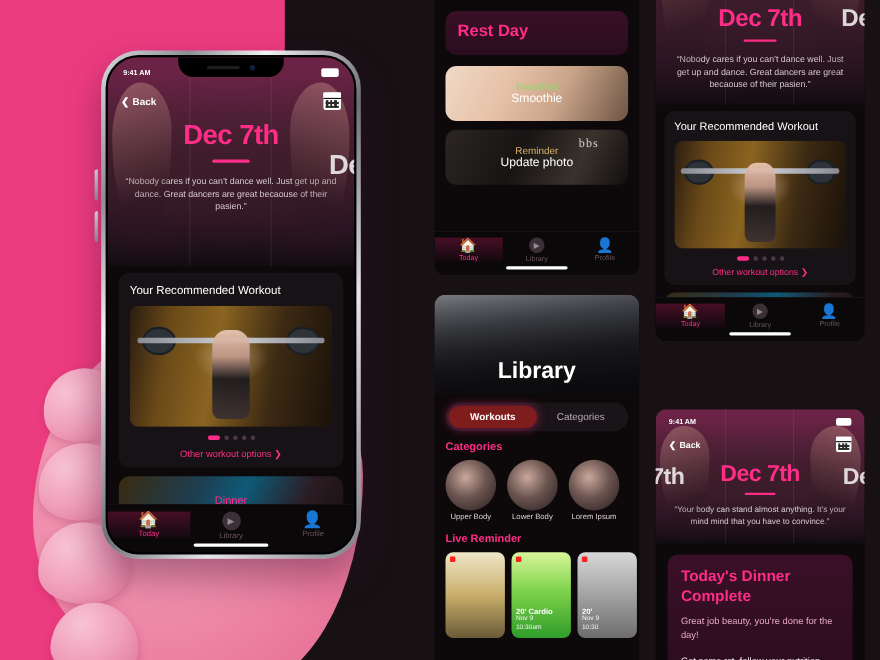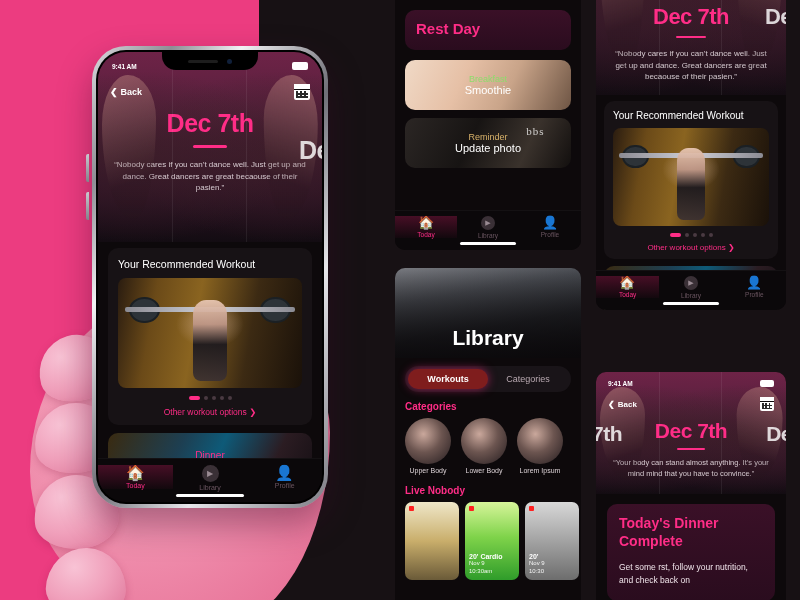--- a/index.html
+++ b/index.html
@@ -255,21 +255,21 @@
       <div class="cat">
         <div class="catimg"></div>
         <div class="catlbl">Lower Body</div>
       </div>
       <div class="cat">
         <div class="catimg"></div>
         <div class="catlbl">Lorem Ipsum</div>
       </div>
     </div>
 
-    <div class="sectitle">Live Nobody</div>
+    <div class="sectitle">Live Reminder</div>
     <div class="live">
       <div class="livecard warm">
         <div class="recdot"></div>
       </div>
       <div class="livecard green">
         <div class="recdot"></div>
         <div class="livetxt">
           <div class="livename">20' Cardio</div>
           <div class="livemeta">Nov 9</div>
           <div class="livemeta">10:30am</div>
@@ -367,20 +367,21 @@
 
       <div class="datetitle" style="font-size:21px;margin-top:8px;">Dec 7th</div>
       <div class="dateghost" style="left:-4px;top:50px;font-size:21px;">7th</div>
       <div class="dateghost" style="right:-6px;top:50px;font-size:21px;">De</div>
       <div class="underline" style="width:28px;height:2px;margin-top:5px;"></div>
       <div class="quote" style="font-size:7.5px;padding:8px 12px 0;">“Your body can stand almost anything. It’s your mind mind that you have to convince.”</div>
     </div>
 
     <div class="notecard" style="margin:10px 11px 0;padding:11px 12px 14px;">
       <div class="noteh" style="font-size:14px;line-height:1.25;">Today's Dinner Complete</div>
+      <div class="notep" style="font-size:8.5px;margin-top:8px;">Great job beauty, you’re done for the day!</div>
       <div class="notep2" style="font-size:8.5px;margin-top:11px;">Get some rst, follow your nutrition, and check back on</div>
     </div>
   </div>
 
   <div class="hand">
     <div class="palm"></div>
 
     <div class="finger f1"></div>
     <div class="finger f2"></div>
     <div class="finger f3"></div>

